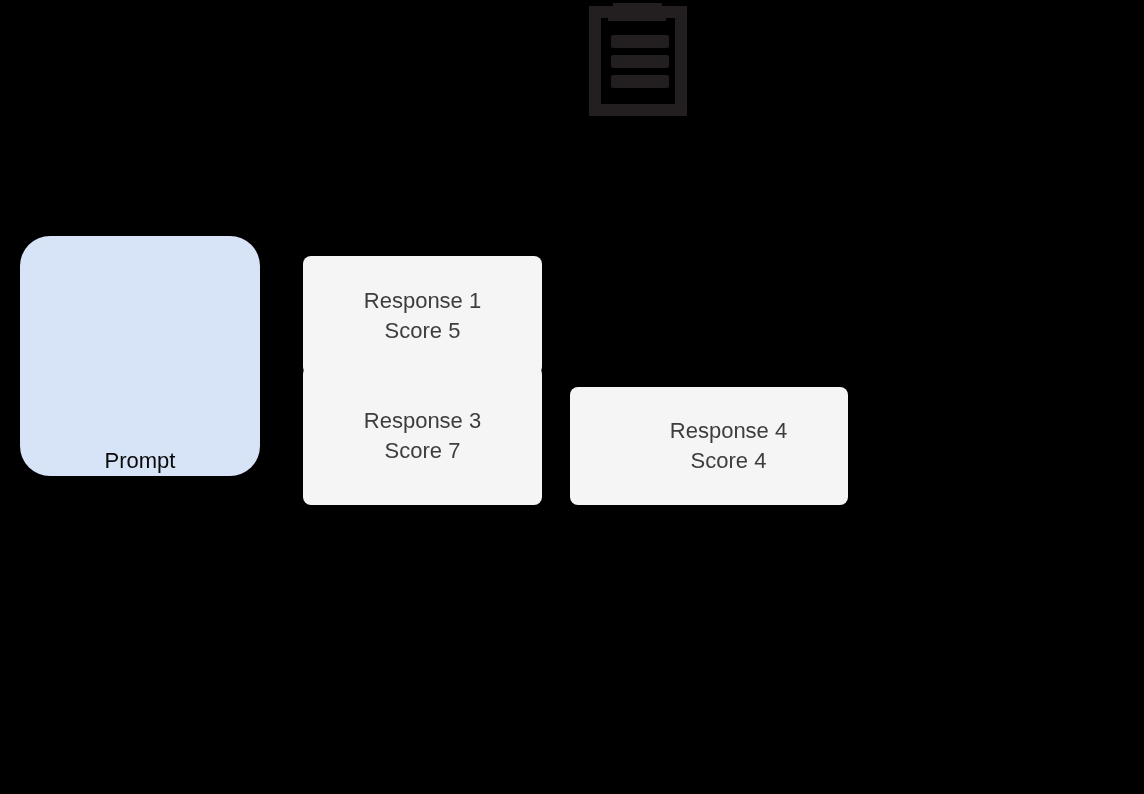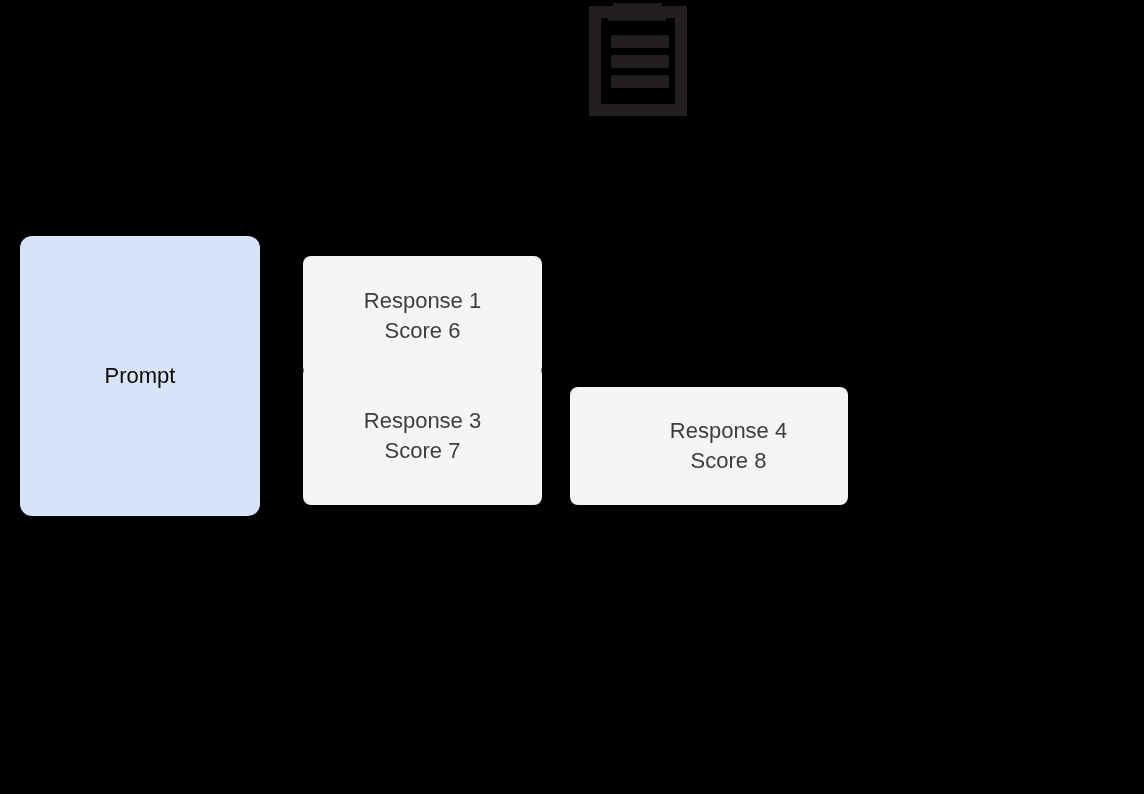--- a/index.html
+++ b/index.html
@@ -24,25 +24,25 @@
     left: 589px;
     top: 3px;
     width: 98px;
     height: 113px;
   }
   .prompt-box {
     position: absolute;
     left: 20px;
     top: 236px;
     width: 240px;
-    height: 280px;
+    height: 240px;
     background: var(--prompt-fill, #d7e4f8);
-    border-radius: 12px;
+    border-radius: 30px;
     display: flex;
-    align-items: center;
+    align-items: flex-end;
     justify-content: center;
   }
   .prompt-box .label {
     color: var(--prompt-text, #000);
     font-size: 22px;
     line-height: 30px;
     text-align: center;
   }
   .resp-box {
     position: absolute;
@@ -81,27 +81,27 @@
       <rect x="22" y="72" width="58" height="13" rx="2" fill="#231f20"></rect>
     </g>
   </svg>
 
   <div class="prompt-box">
     <span class="label">Prompt</span>
   </div>
 
   <div class="resp-box resp-1">
     <div class="line">Response 1</div>
-    <div class="line">Score 6</div>
+    <div class="line">Score 5</div>
   </div>
 
 
   <div class="resp-box resp-3">
     <div class="line">Response 3</div>
     <div class="line">Score 7</div>
   </div>
 
   <div class="resp-box resp-4">
     <div class="line">Response 4</div>
-    <div class="line">Score 8</div>
+    <div class="line">Score 4</div>
   </div>
 
 </div>
 
 </body></html>

